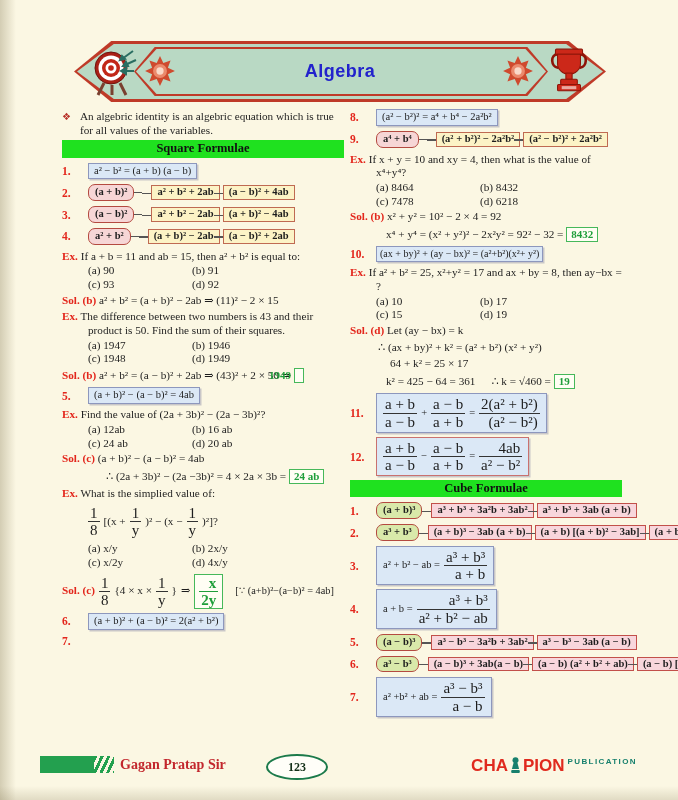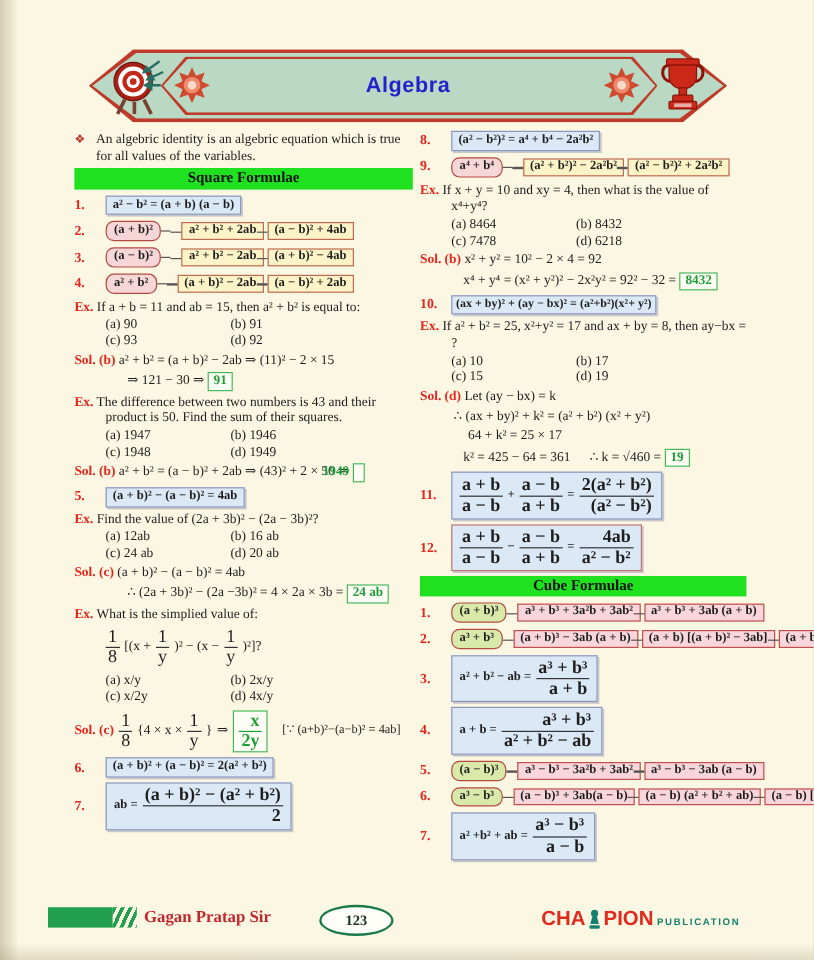--- a/index.html
+++ b/index.html
@@ -25,21 +25,21 @@
   .col{position:absolute;top:109px;font-size:11.2px;line-height:1.22;}
   .col-left{left:62px;width:282px;}
   .col-right{left:350px;width:272px;}
   .secbar{background:#1fe11f;color:#101010;text-align:center;font-weight:bold;
     font-size:12.5px;padding:1px 0;margin:3px 0 5px;}
   .intro{display:flex;gap:9px;margin:1px 0 3px;}
   .intro .bl{color:#b8332a;font-size:10px;padding-top:1px;}
   .row{display:flex;align-items:center;margin:4px 0;}
   .num{flex:0 0 26px;color:#e3261c;font-weight:bold;font-size:11.5px;}
   .fbox{background:#dbe8f6;border:1px solid #8d97bd;box-shadow:1.5px 1.5px 0 rgba(110,110,150,.35);
-    padding:1px 5px;font-weight:bold;font-size:10.5px;}
+    padding:1px 5px;font-weight:normal;font-size:10.5px;}
   .fbox.tight{font-size:10px;padding:1px 3px;}
   .fbox.borderpink{border-color:#c9716f;}
   .fx{display:inline-flex;align-items:center;gap:4px;padding:2px 6px;}
   .src{border:1.2px solid #b44a40;background:#f6d6d6;border-radius:7px;padding:1px 6px;
     font-weight:bold;font-size:10.5px;white-space:nowrap;}
   .src.green{background:#d9e9aa;}
   .bb{border:1.2px solid #bf6a52;background:#fcf3c6;padding:0 5px;font-weight:bold;
     font-size:10.5px;display:inline-block;white-space:nowrap;}
   .bb.pink{background:#f8d6dc;border-color:#c2504a;}
   .tree{display:flex;align-items:center;margin:5px 0;}
@@ -63,21 +63,21 @@
   .gap-l{margin-left:16px;}
   
   .footer{position:absolute;left:0;right:0;bottom:20px;height:26px;}
   .ribbon{position:absolute;left:40px;top:2px;display:flex;align-items:center;}
   .rib-block{width:54px;height:17px;background:#23a04f;}
   .rib-stripes{width:20px;height:17px;background:repeating-linear-gradient(115deg,#23a04f 0 3px,#fbf7e3 3px 6px);}
   .rib-text{color:#c2272d;font-weight:bold;font-size:14px;margin-left:6px;white-space:nowrap;}
   .pageno{position:absolute;left:266px;top:0;width:58px;height:22px;border:2px solid #1b7a4a;
     border-radius:50%;background:#fffef8;display:flex;align-items:center;justify-content:center;
     font-weight:bold;font-size:12px;color:#143018;}
-  .publisher{position:absolute;right:72px;top:3px;display:flex;align-items:flex-end;margin-left:17px;}
+  .publisher{position:absolute;right:52px;top:3px;display:flex;align-items:flex-start;margin-left:17px;}
   .pub-main{font-family:"Liberation Sans","DejaVu Sans",sans-serif;font-weight:bold;
     font-size:17px;color:#e02a1e;letter-spacing:0;line-height:1;}
   .pub-sub{font-family:"Liberation Sans","DejaVu Sans",sans-serif;font-weight:bold;
     font-size:8px;color:#17806d;letter-spacing:1.4px;margin-left:3px;margin-bottom:1px;}
   .pawn{margin:0 1px -1px 1px;}
 </style>
 </head>
 <body>
 
 <div class="page">
@@ -181,21 +181,20 @@
 
     <div>
       <p class="q"><span class="exl">Ex.</span> <span>If a + b = 11 and ab = 15, then a² + b² is equal to:</span></p>
       <div class="opts">
         <span>(a) 90</span>
           <span>(b) 91</span>
         <span>(c) 93</span>
           <span>(d) 92</span>
       </div>
       <p class="sol"><span class="exl">Sol. (b)</span> <span>a² + b² = (a + b)² − 2ab ⇒ (11)² − 2 × 15</span></p>
-      <p class="sol-cont"><span>⇒ 121 − 30 ⇒</span> <span class="ans">91</span></p>
     </div>
 
     <div>
       <p class="q"><span class="exl">Ex.</span> <span>The difference between two numbers is 43 and their product is 50. Find the sum of their squares.</span></p>
       <div class="opts">
         <span>(a) 1947</span>
           <span>(b) 1946</span>
         <span>(c) 1948</span>
           <span>(d) 1949</span>
       </div>
@@ -262,27 +261,20 @@
       </div>
     </div>
 
     <div class="row">
       <span class="num">6.</span>
       <span class="fbox">(a + b)² + (a − b)² = 2(a² + b²)</span>
     </div>
 
     <div class="row">
       <span class="num">7.</span>
-      <span class="fbox fx">
-        <span>ab =</span>
-        <span class="frac">
-            <span class="fn">(a + b)² − (a² + b²)</span>
-            <span class="fd">2</span>
-          </span>
-      </span>
     </div>
   </div>
 
   <div class="col col-right">
 
     <div class="row" style="margin-top:0">
       <span class="num">8.</span>
       <span class="fbox">(a² − b²)² = a⁴ + b⁴ − 2a²b²</span>
     </div>
 

